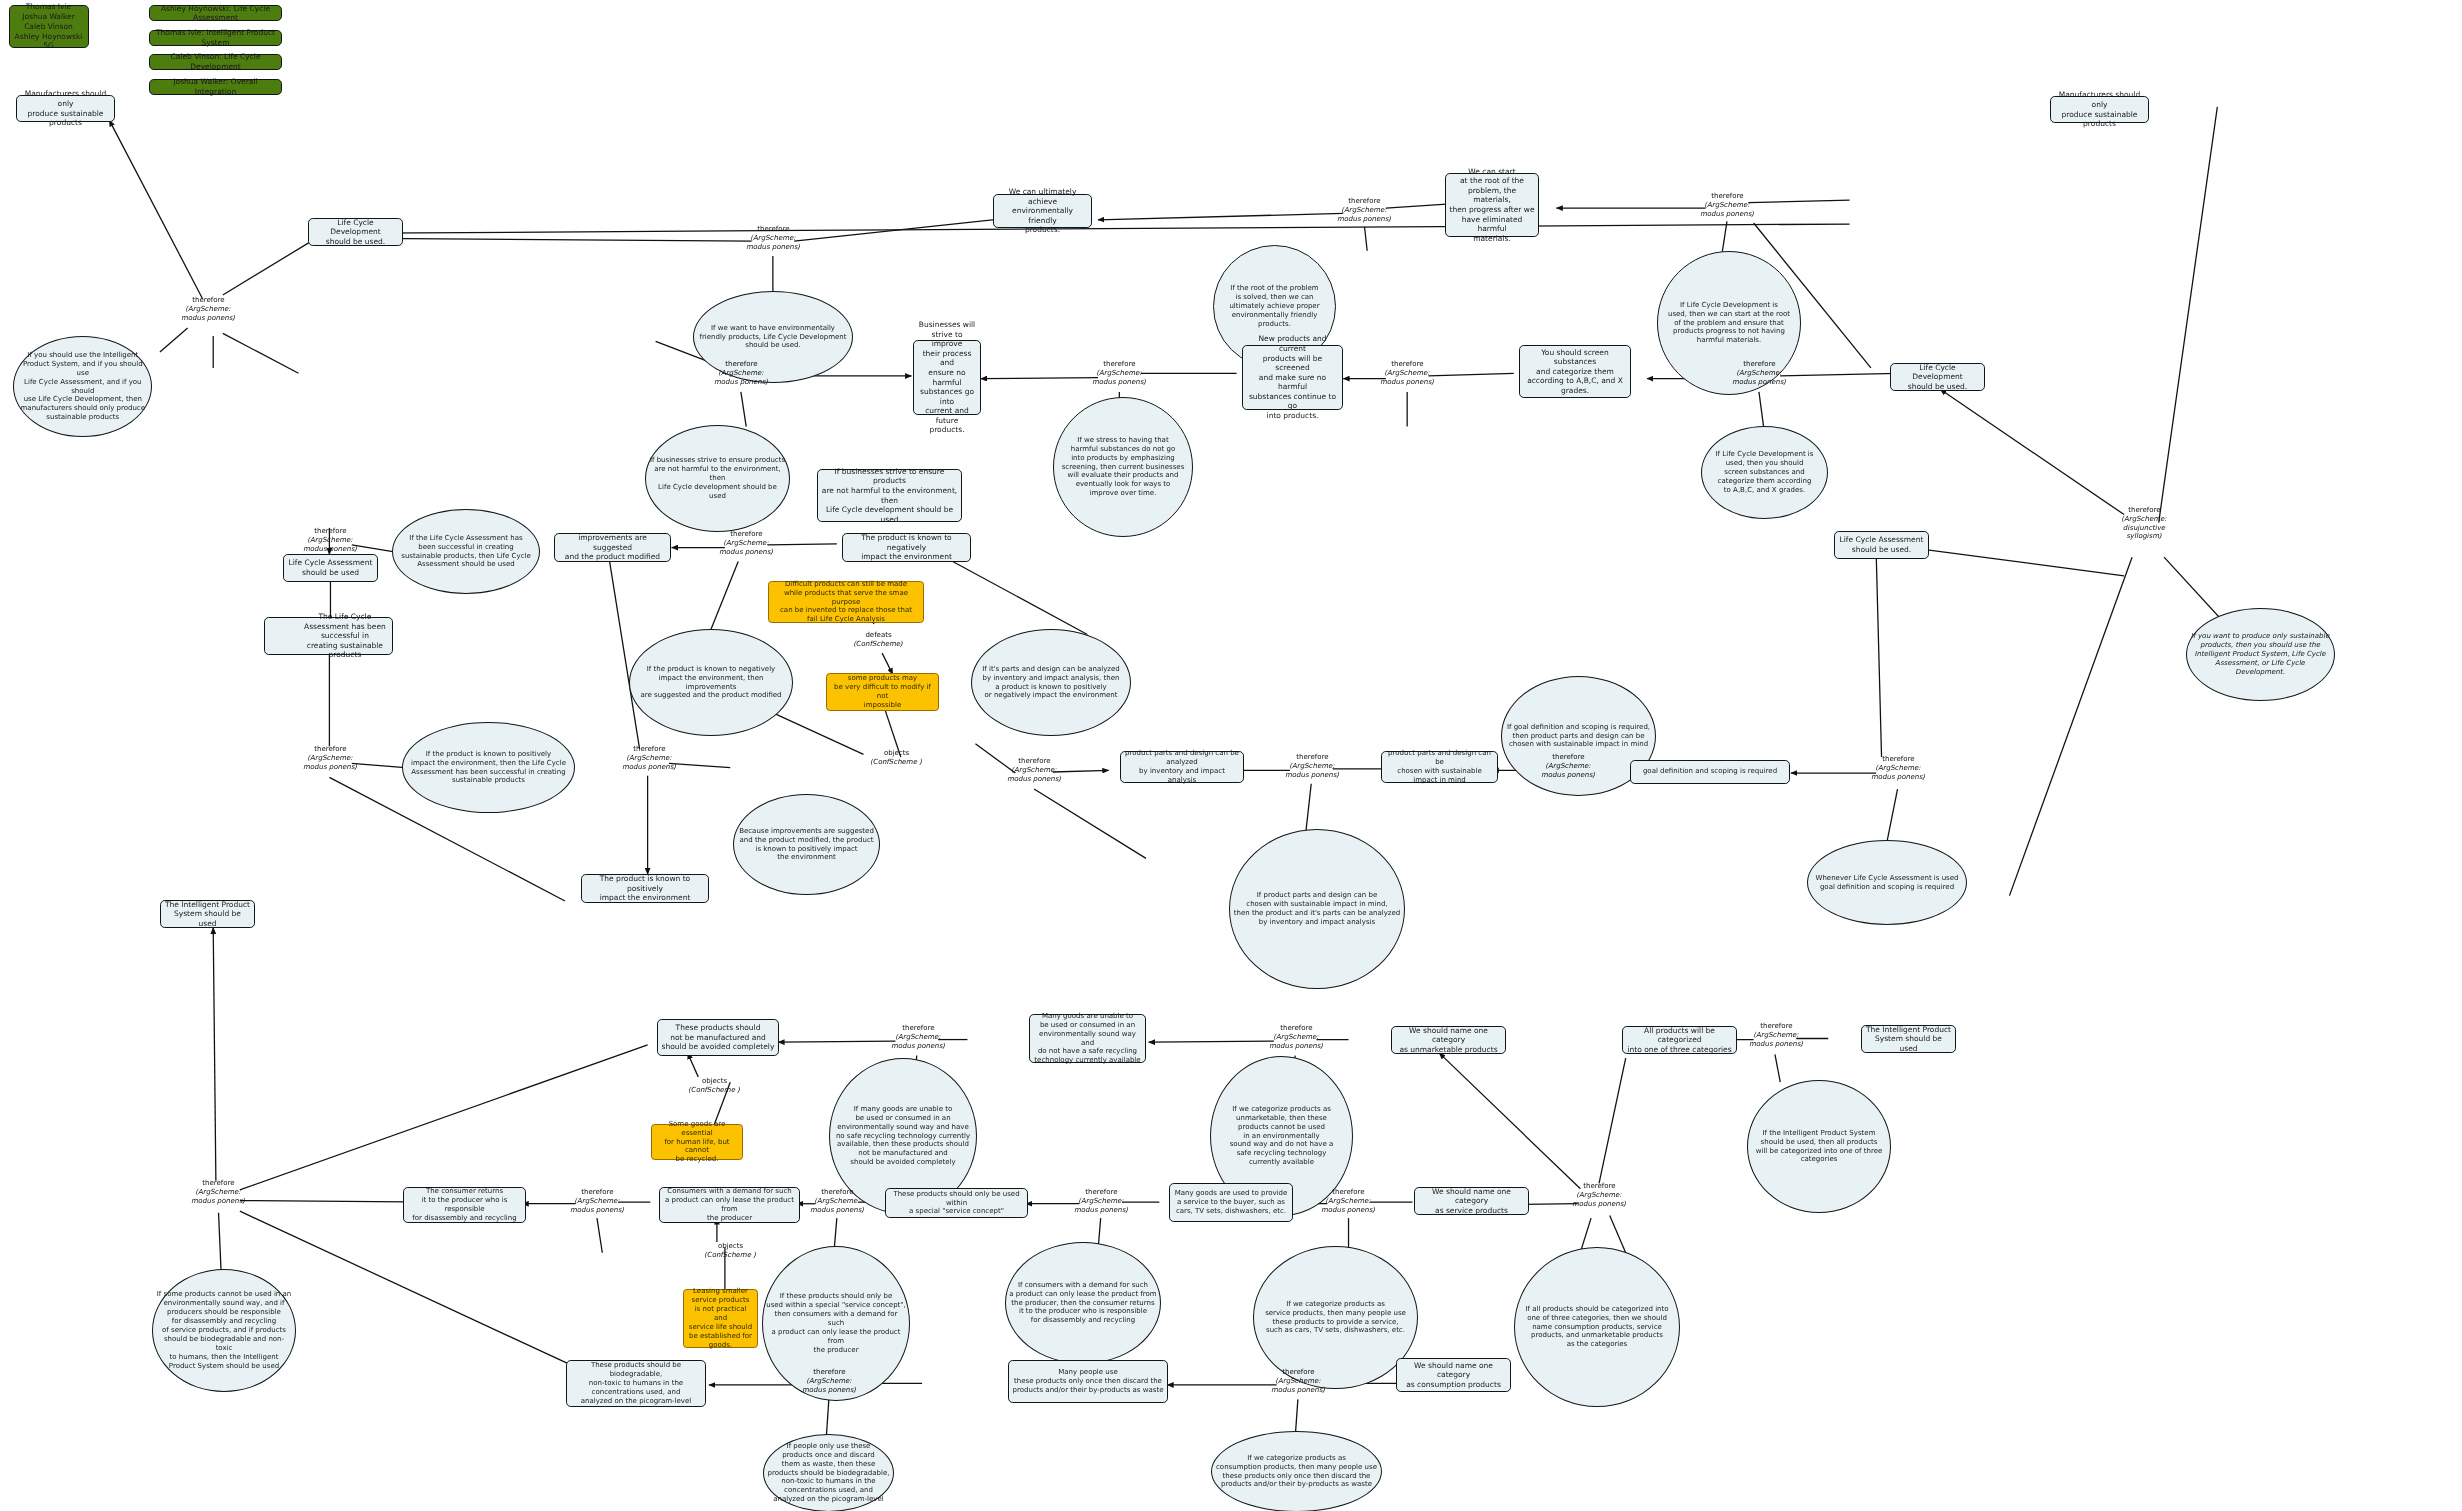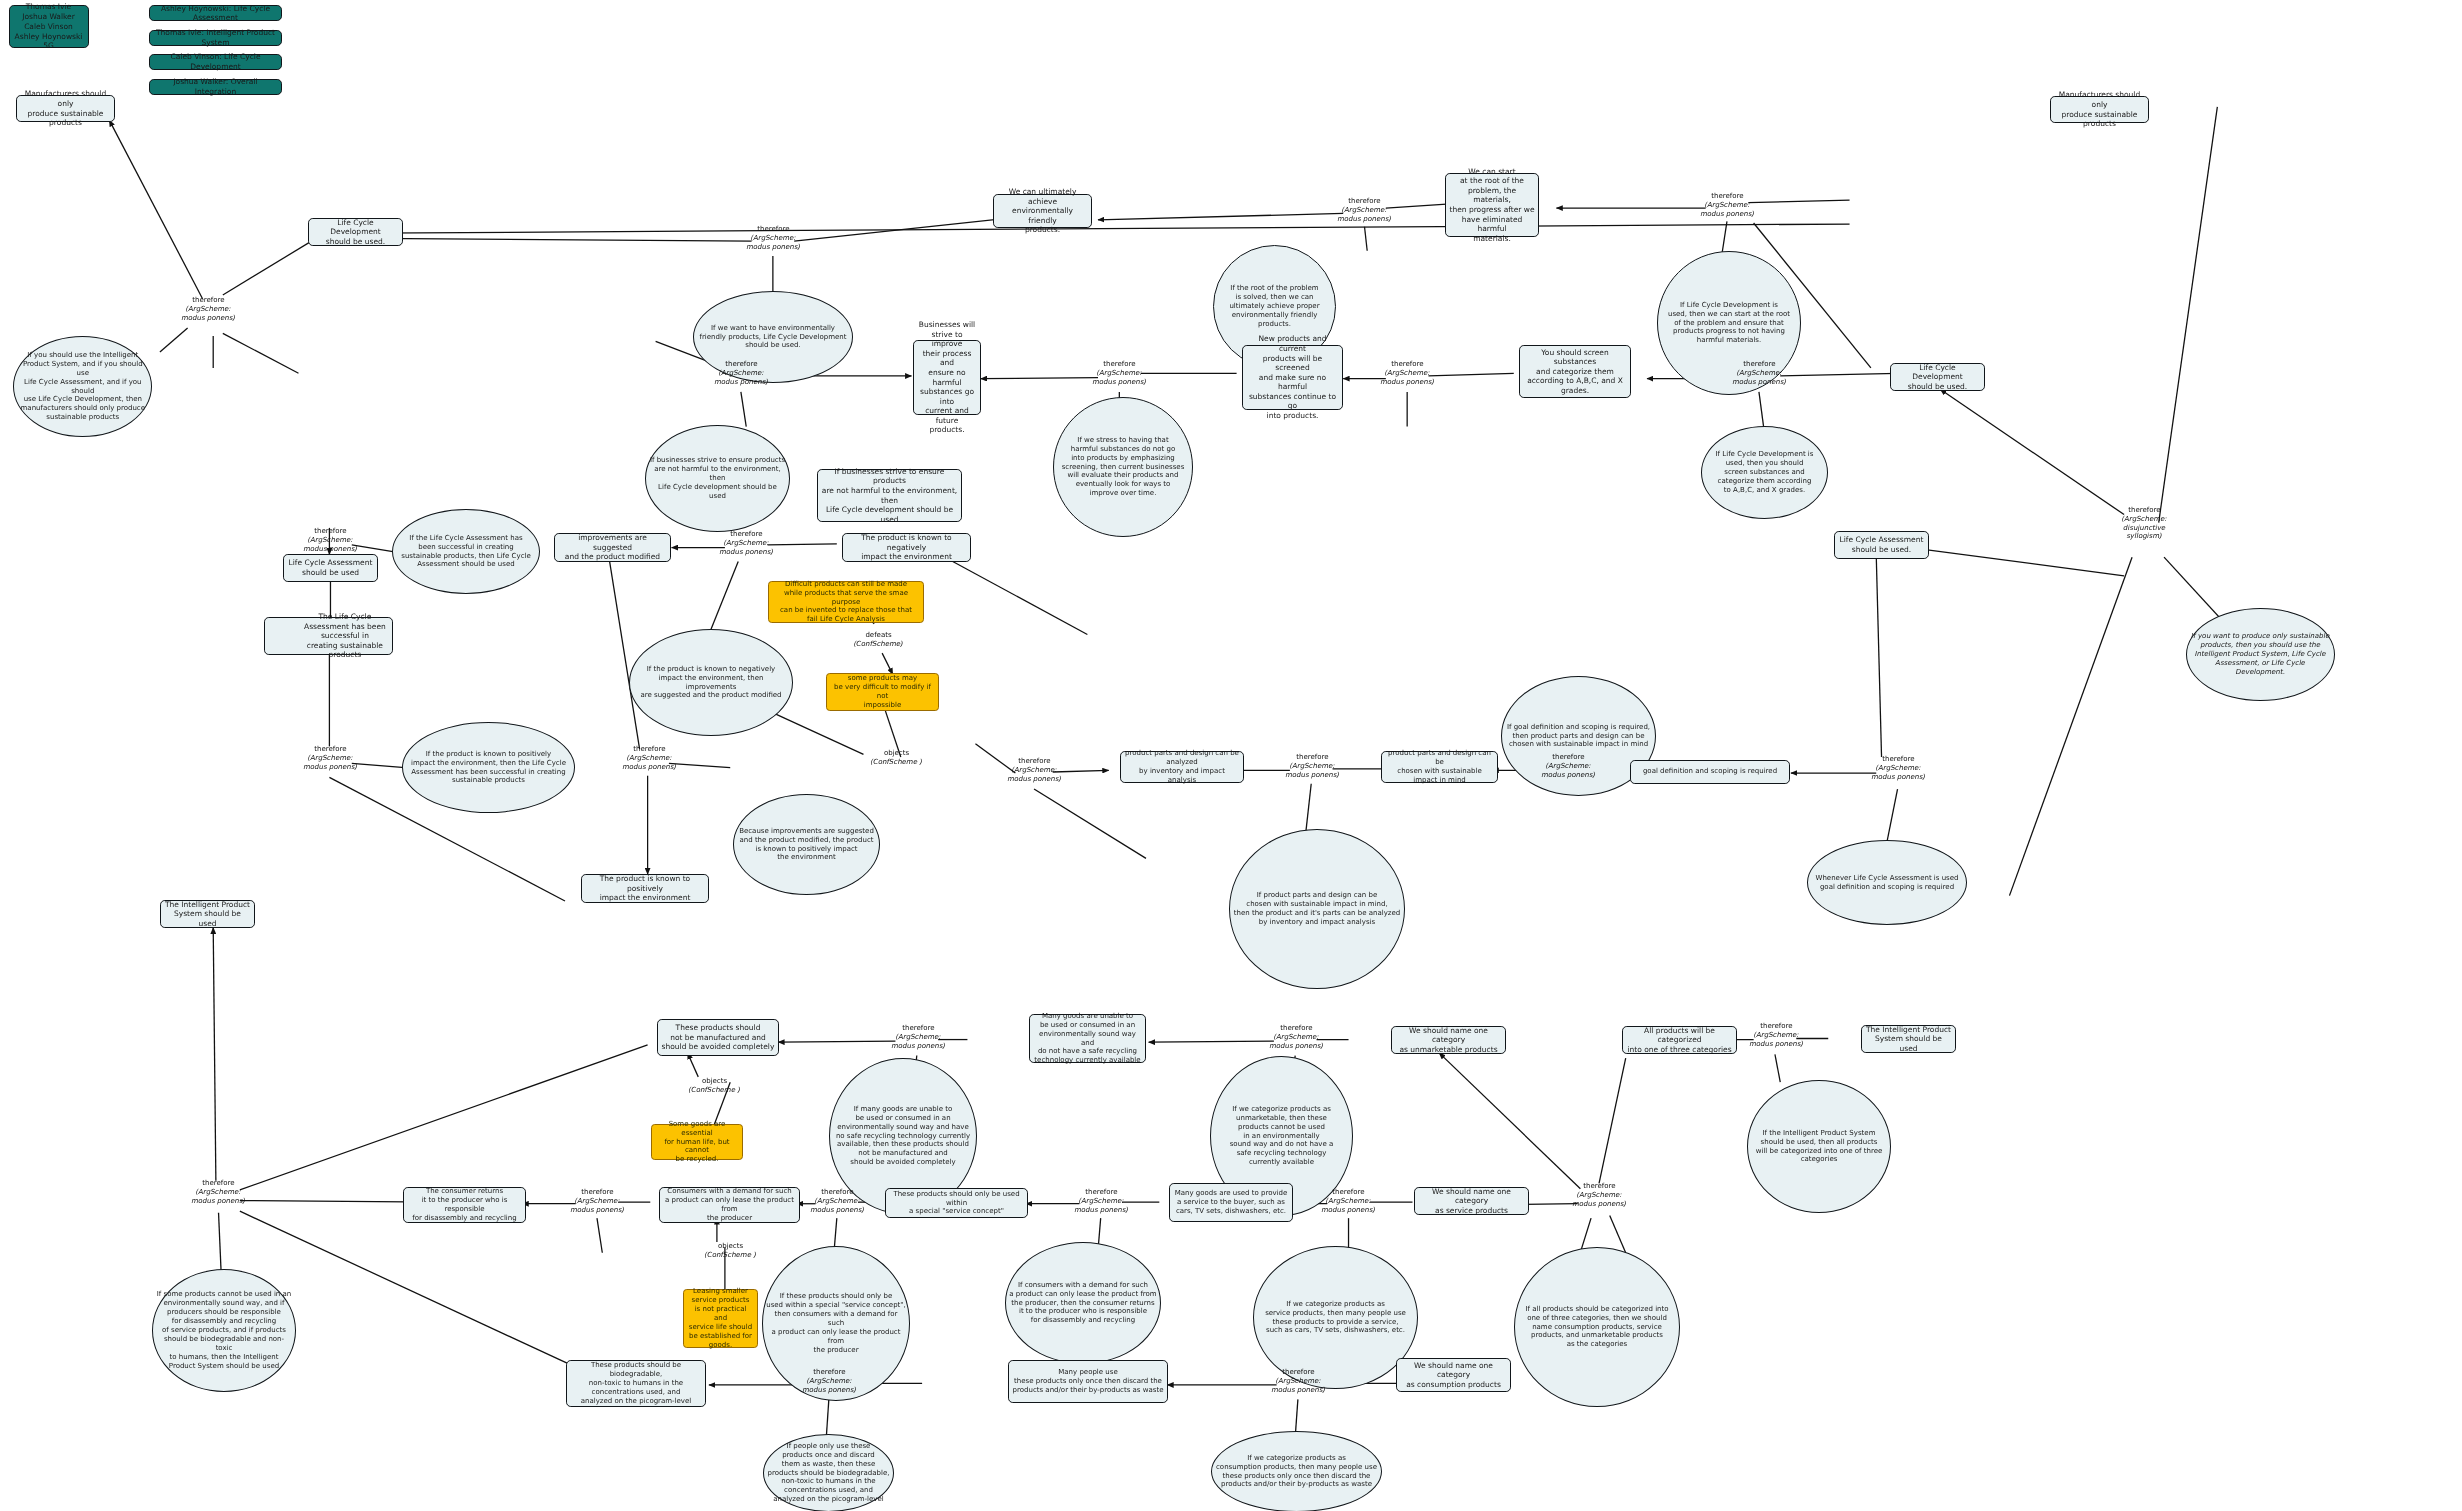--- a/index.html
+++ b/index.html
@@ -42,21 +42,21 @@
     position:absolute;
     text-align:center;
     color:#111;
     line-height:1.25;
     white-space:pre-line;
     display:flex;flex-direction:column;align-items:center;justify-content:center;
   }
   .conn .sch{font-style:italic;}
   .legend{
     position:absolute;
-    background:#0f766e;
+    background:#4d7c0f;
     border:0.9px solid #11161a;
     border-radius:4.8px;
     display:flex;align-items:center;justify-content:center;
     text-align:center;
     white-space:pre-line;
     line-height:1.3;
     color:#1a1a1a;
     padding:1.6px 3.7px;
     box-sizing:border-box;
   }
@@ -349,20 +349,24 @@
 
   <div class="node ellipse" style="left:629px;top:629px;width:164px;height:107px;font-size:7px;">If the product is known to negatively
 impact the environment, then improvements
 are suggested and the product modified</div>
 
   <div class="node ellipse" style="left:733px;top:794px;width:147px;height:101px;font-size:7px;">Because improvements are suggested
 and the product modified, the product
 is known to positively impact
 the environment</div>
 
+  <div class="node ellipse" style="left:971px;top:629px;width:160px;height:107px;font-size:7px;">If it's parts and design can be analyzed
+by inventory and impact analysis, then
+a product is known to positively
+or negatively impact the environment</div>
 
   <div class="node box" style="left:581px;top:874px;width:128px;height:29px;font-size:7.5px;">The product is known to positively
 impact the environment</div>
 
   <div class="node ellipse" style="left:392px;top:509px;width:148px;height:85px;font-size:7px;">If the Life Cycle Assessment has
 been successful in creating
 sustainable products, then Life Cycle
 Assessment should be used</div>
 
   <div class="node box" style="left:264px;top:617px;width:129px;height:38px;font-size:7.5px;padding-left:36px;">The Life Cycle

